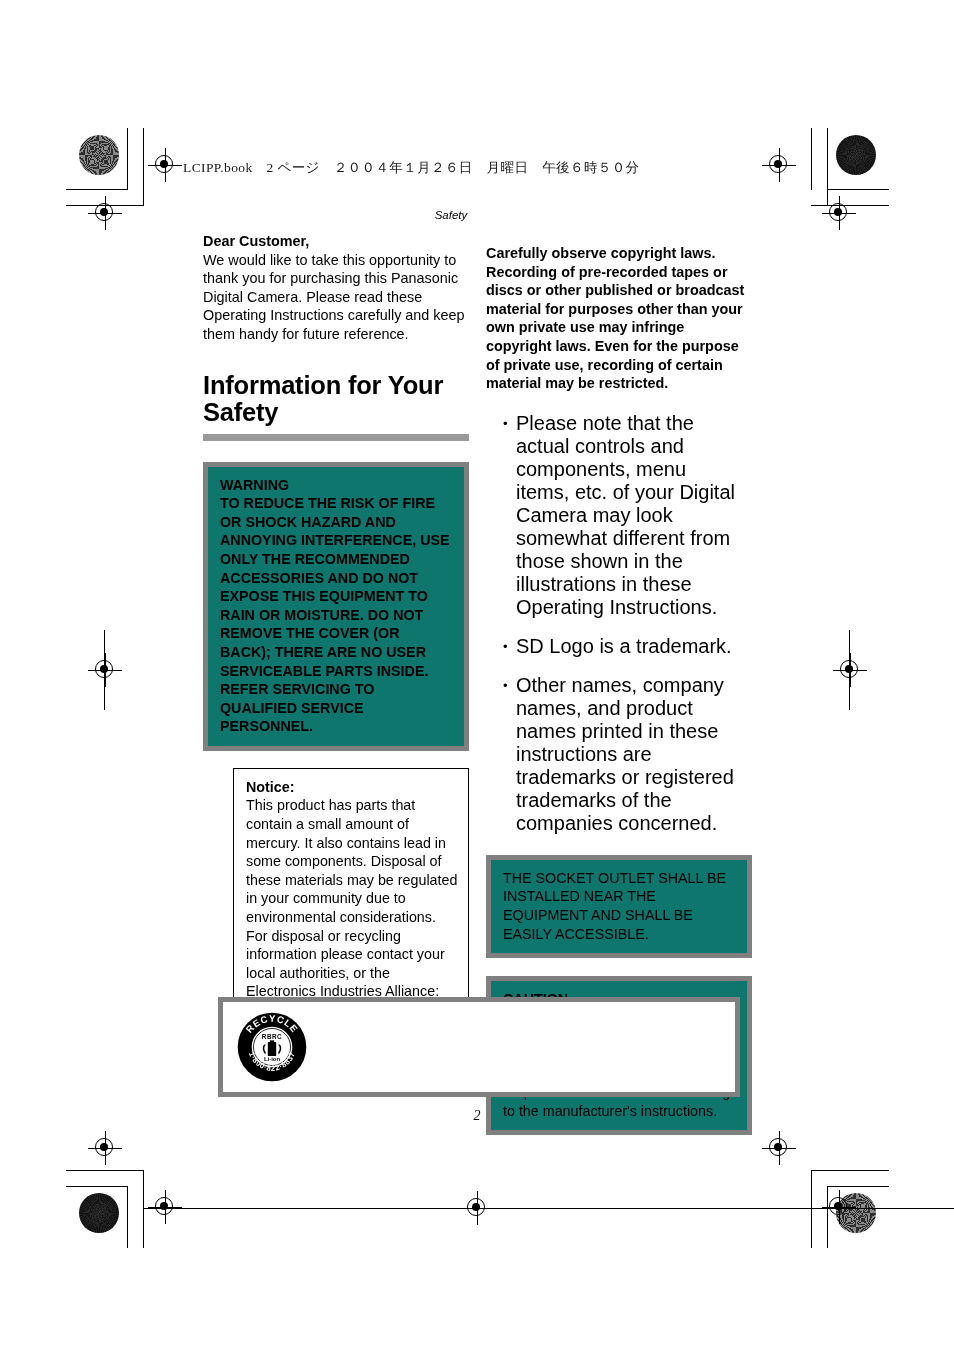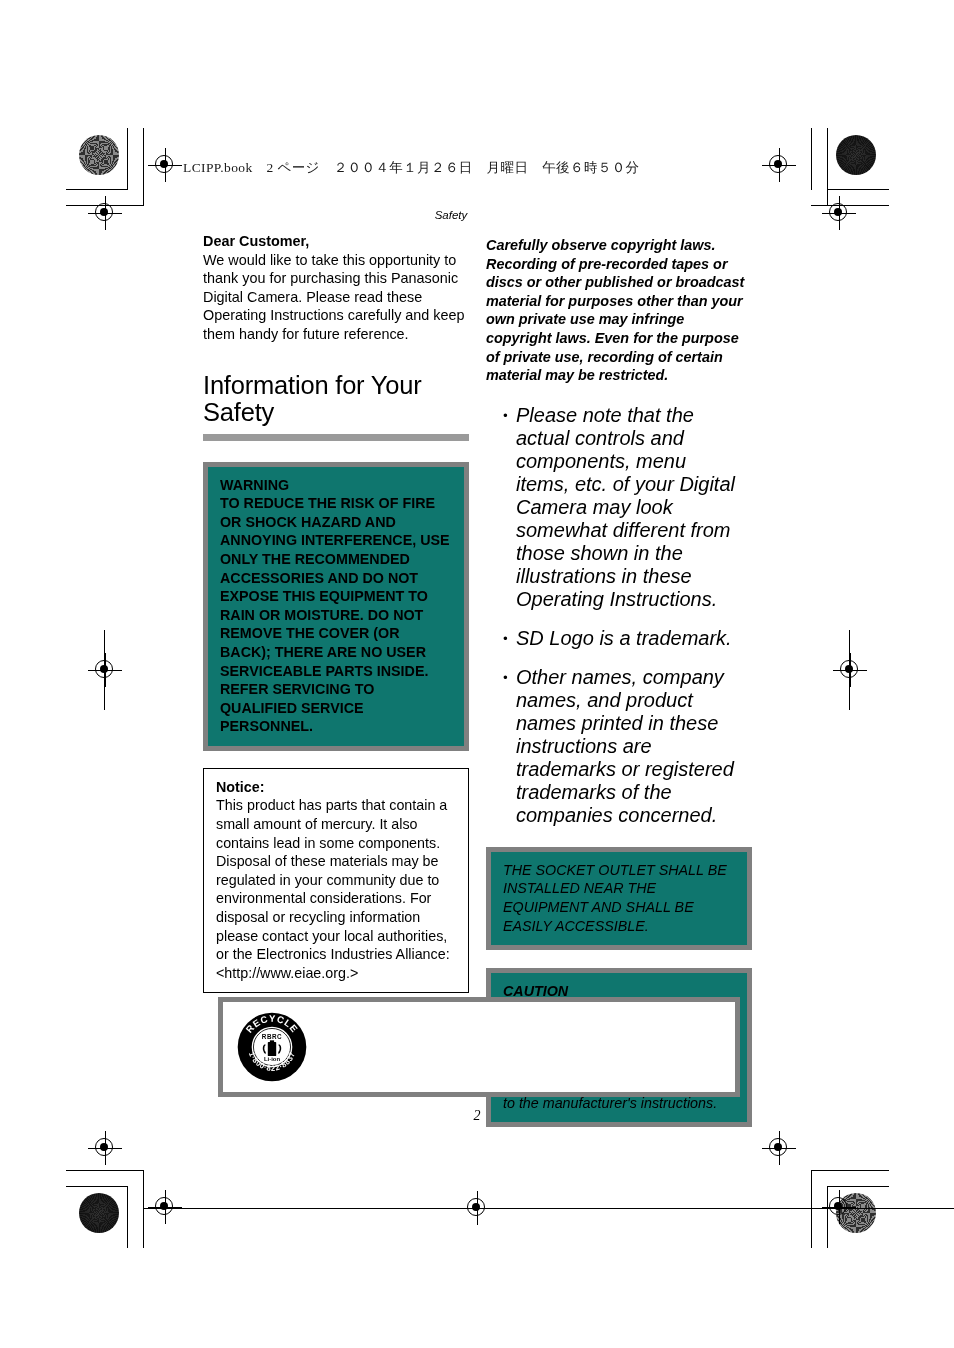--- a/index.html
+++ b/index.html
@@ -104,36 +104,35 @@
   
   .col-left {
     position: absolute;
     left: 203px;
     top: 232px;
     width: 266px;
   }
   .col-right {
     position: absolute;
     left: 486px;
-    top: 236px;
+    top: 244px;
     width: 266px;
-    font-style: italic;
   }
 
   .body-text {
     font-size: 14.4px;
     line-height: 18.6px;
     margin: 0;
   }
   .body-text.bold { font-weight: bold; }
 
   h1.section-title {
     font-size: 25.5px;
     line-height: 27px;
-    font-weight: normal;
+    font-weight: bold;
     margin: 28px 0 0 0;
     letter-spacing: -0.2px;
   }
   .title-rule {
     margin-top: 8px;
     height: 7px;
     background: #9a9a9a;
     width: 100%;
   }
 
@@ -142,20 +141,21 @@
     border: 5px solid #808080;
     background: #0f766e;
     box-sizing: border-box;
     padding: 9px 10px 10px 12px;
   }
   .box-thinblack {
     border: 1.5px solid #000000;
     background: #ffffff;
     box-sizing: border-box;
     padding: 9px 10px 10px 12px;
+    margin-left: 30px;
   }
 
   .box-thickgray p,
   .box-thinblack p {
     margin: 0;
     font-size: 14.3px;
     line-height: 18.6px;
   }
   .warn-text {
     font-weight: bold;

